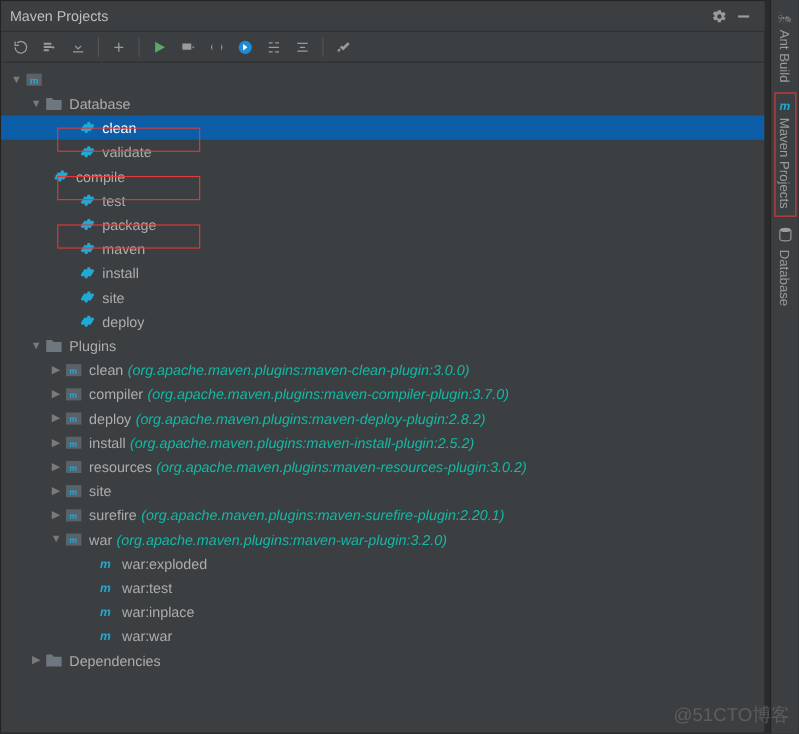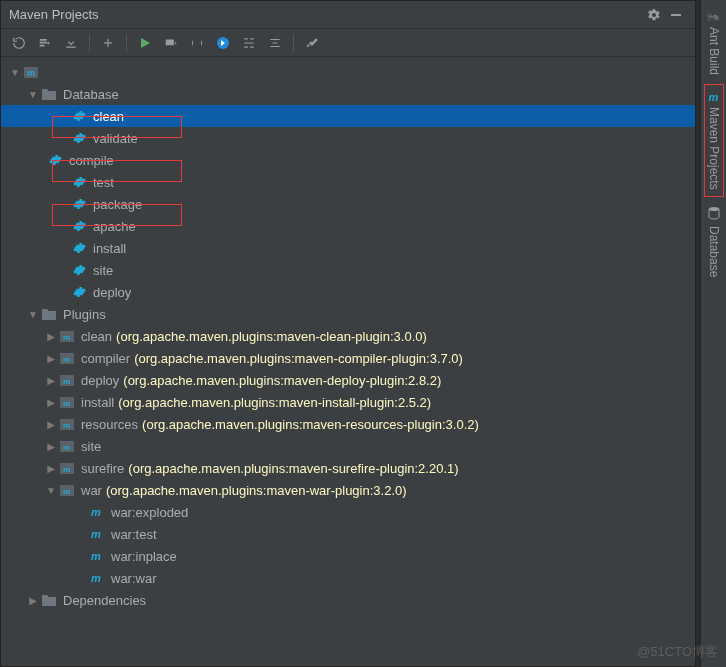--- a/index.html
+++ b/index.html
@@ -109,31 +109,31 @@
   }
   .arrow.empty { visibility: hidden; }
   .node-icon {
     width: 16px; height: 16px;
     display: inline-flex;
     align-items: center; justify-content: center;
     margin-right: 6px;
   }
   .label { color: #adadad; }
   .row.selected .label { color: #ffffff; }
-  .detail { color: #fef9c3; margin-left: 4px; }
+  .detail { color: #14b8a6; margin-left: 4px; font-style: italic; }
   .redbox {
     position: absolute;
     border: 1px solid #e03a3a;
     pointer-events: none;
   }
   .watermark {
     position: absolute;
     right: 8px; bottom: 6px;
     color: #6a6a6a;
-    font-size: 13px;
+    font-size: 17px;
     opacity: 0.7;
     pointer-events: none;
   }
   .ic-gear { color: #1fa9d6; }
   .ic-goal { color: #1fa9d6; }
   .ic-maven { color: #1fa9d6; font-weight: bold; font-size: 10px; }
   .ic-folder { color: #8b9299; }
 </style>
 </head>
 <body>
@@ -288,21 +288,21 @@
         </span>
       <span class="label">package</span>
     </div>
     <div class="row" style="padding-left:56px">
       <span class="arrow empty">▼</span>
       <span class="node-icon ic-gear">
           <svg width="14" height="14" viewBox="0 0 24 24" fill="#1fa9d6">
             <path d="M12 8a4 4 0 1 0 4 4 4 4 0 0 0-4-4Zm9.4 5a7.5 7.5 0 0 0 .1-1 7.5 7.5 0 0 0-.1-1l2.1-1.6-2-3.4-2.5 1a7.3 7.3 0 0 0-1.7-1l-.4-2.6h-4l-.4 2.6a7.3 7.3 0 0 0-1.7 1l-2.5-1-2 3.4L4.4 11a7.5 7.5 0 0 0-.1 1 7.5 7.5 0 0 0 .1 1l-2.1 1.6 2 3.4 2.5-1a7.3 7.3 0 0 0 1.7 1l.4 2.6h4l.4-2.6a7.3 7.3 0 0 0 1.7-1l2.5 1 2-3.4Z"></path>
           </svg>
         </span>
-      <span class="label">apache</span>
+      <span class="label">maven</span>
     </div>
     <div class="row" style="padding-left:56px">
       <span class="arrow empty">▼</span>
       <span class="node-icon ic-gear">
           <svg width="14" height="14" viewBox="0 0 24 24" fill="#1fa9d6">
             <path d="M12 8a4 4 0 1 0 4 4 4 4 0 0 0-4-4Zm9.4 5a7.5 7.5 0 0 0 .1-1 7.5 7.5 0 0 0-.1-1l2.1-1.6-2-3.4-2.5 1a7.3 7.3 0 0 0-1.7-1l-.4-2.6h-4l-.4 2.6a7.3 7.3 0 0 0-1.7 1l-2.5-1-2 3.4L4.4 11a7.5 7.5 0 0 0-.1 1 7.5 7.5 0 0 0 .1 1l-2.1 1.6 2 3.4 2.5-1a7.3 7.3 0 0 0 1.7 1l.4 2.6h4l.4-2.6a7.3 7.3 0 0 0 1.7-1l2.5 1 2-3.4Z"></path>
           </svg>
         </span>
       <span class="label">install</span>
     </div>

